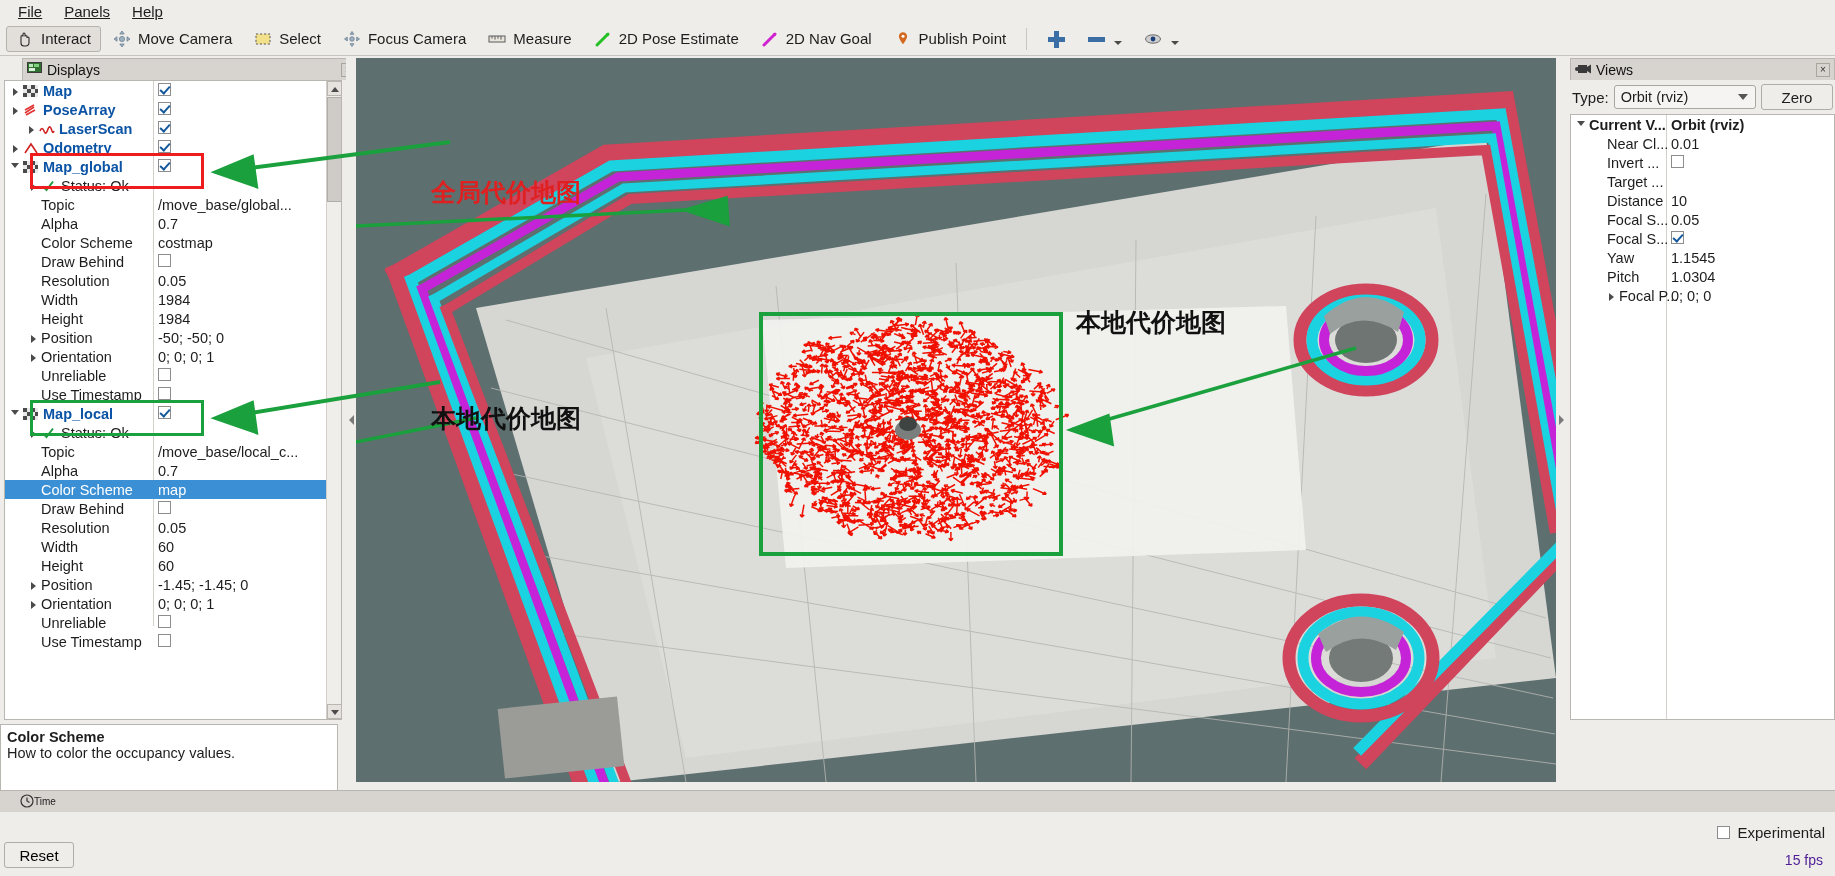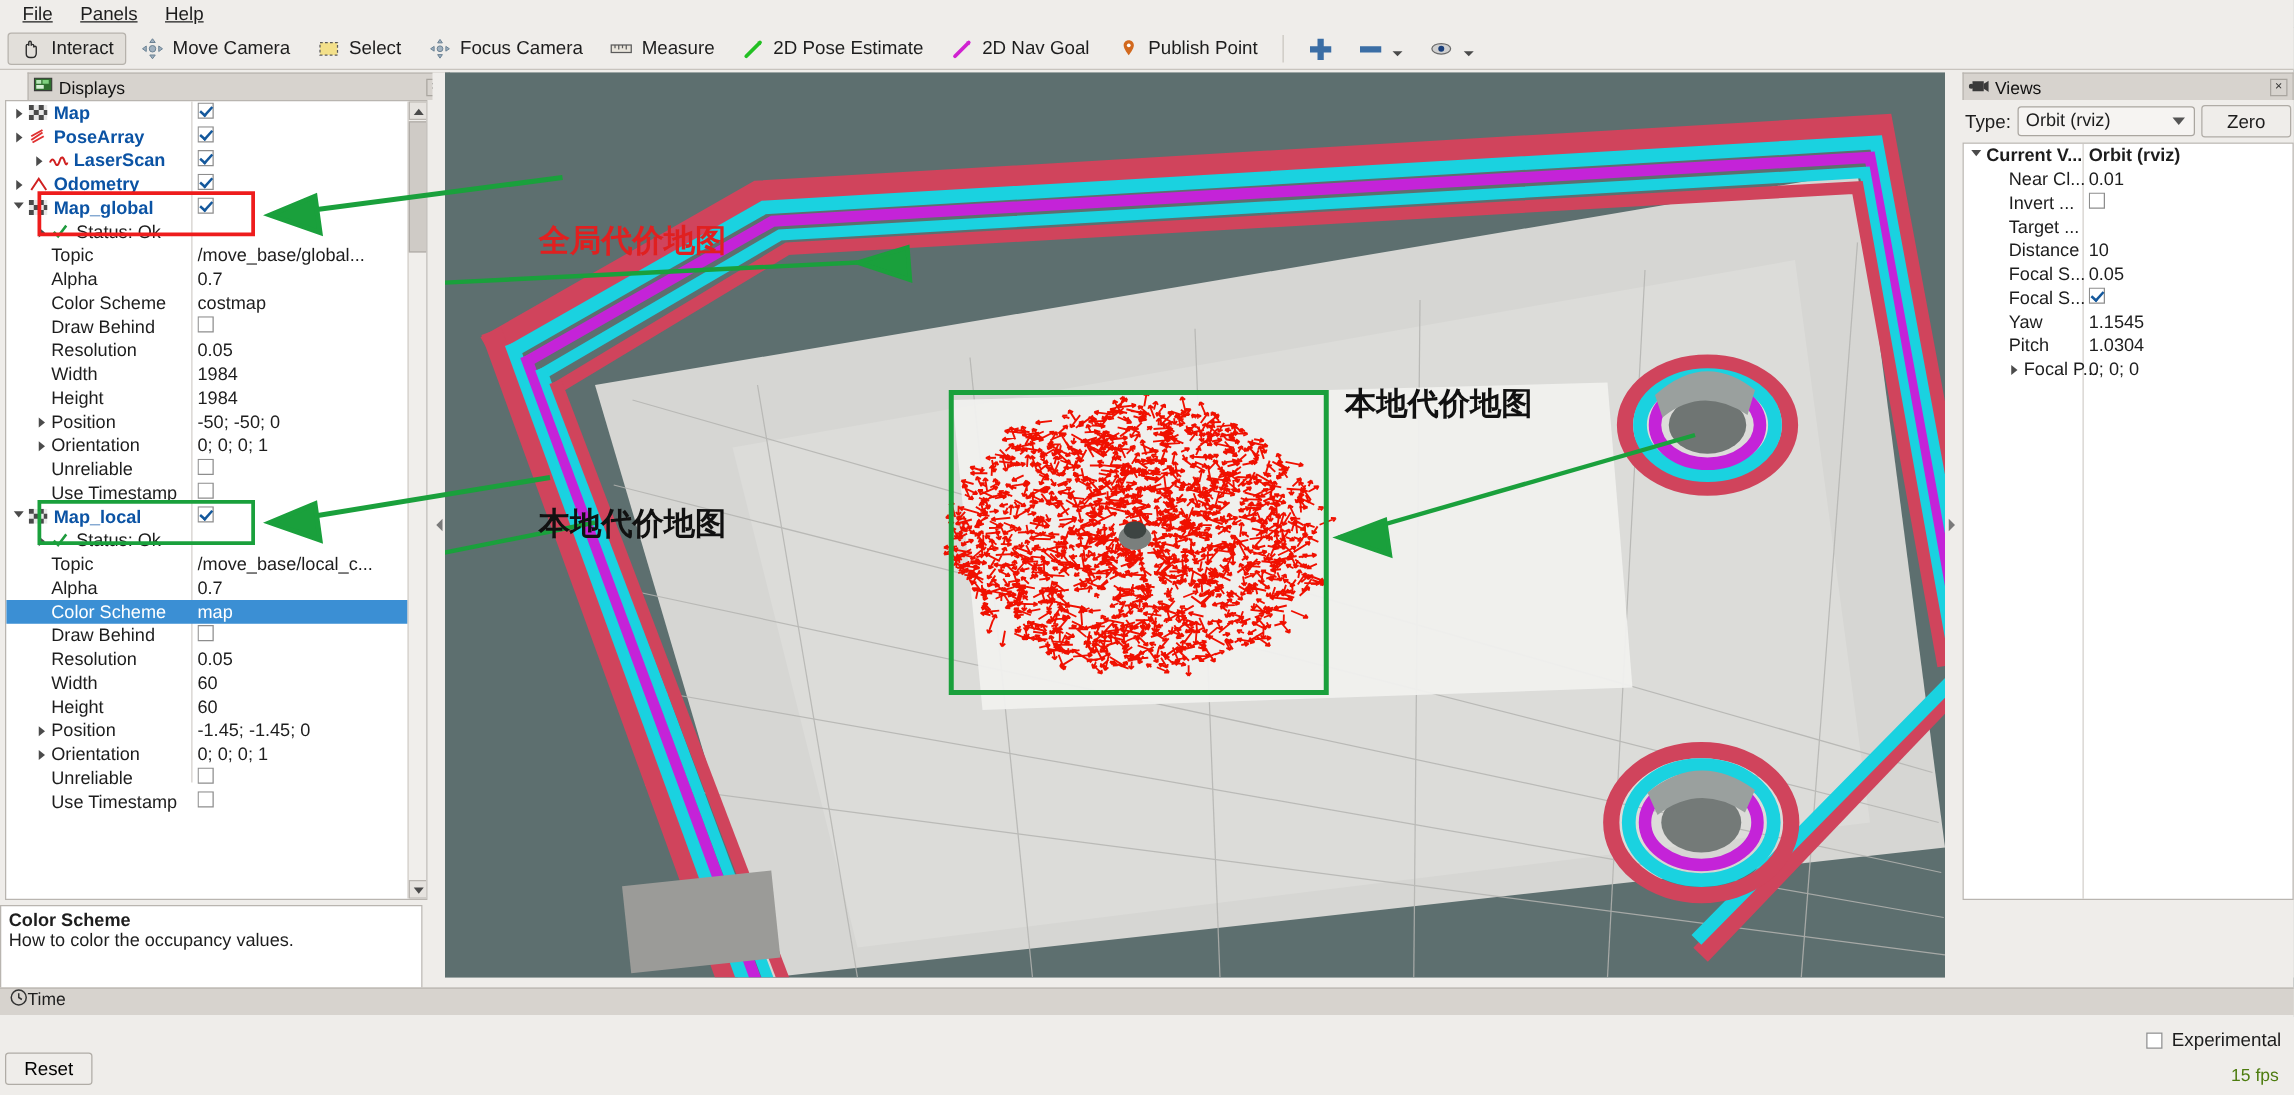--- a/index.html
+++ b/index.html
@@ -110,31 +110,31 @@
   .combo .ca { position:absolute; right:7px; width:0;height:0;
      border-left:5px solid transparent;border-right:5px solid transparent;border-top:6px solid #555; }
   .v-tree { position:absolute; left:0; top:56px; width:265px; height:606px;
      background:#ffffff; border:1px solid #b9b5b0; overflow:hidden; }
   .v-tree .row .val { left:100px; width:160px; }
   .v-tree .vdiv { left:95px; height:606px; }
   .v-btnrow { position:absolute; left:0; top:748px; width:265px; display:flex; gap:6px; padding:0 2px; }
 
   
   .timepanel { position:absolute; left:0; top:790px; width:1835px; height:86px; background:#efedea; }
-  .time-head { height:22px; background:#d7d3ce; display:flex; padding:0 8px;
-     font-size:14px; border-top:1px solid #b9b5b0; }
+  .time-head { height:22px; background:#d7d3ce; display:flex; align-items:center; padding:0 20px;
+     font-size:10px; border-top:1px solid #b9b5b0; }
   .time-row { display:flex; align-items:center; gap:0px; padding:6px 8px 0 8px; }
   .time-row .fl { display:flex; align-items:center; margin-right:18px; }
   .time-row label { font-size:15px; margin-right:7px; }
   .tinput { height:25px; width:145px; border:1px solid #9d9992; background:#fff;
      font-size:14.5px; padding:0 5px; font-family:inherit; color:#111; }
   .reset { position:absolute; left:4px; top:52px; height:26px; width:70px;
      background:#efedea; border:1px solid #b0aca6; border-radius:3px; font-size:15px; font-family:inherit; }
   .exp-wrap { position:absolute; right:10px; top:34px; display:flex; align-items:center; gap:7px; font-size:15px; }
-  .fps { position:absolute; right:12px; top:62px; font-size:14px; color:#4d7c0f; }
+  .fps { position:absolute; right:12px; top:62px; font-size:14px; color:#4c1d95; }
 
   .ann-red { position:absolute; color:#e02020; font-weight:bold; font-size:25px;
      font-family:"DejaVu Sans", sans-serif; }
   .ann-black { position:absolute; color:#111; font-weight:bold; font-size:25px;
      font-family:"DejaVu Sans", sans-serif; }
   .hl-red { position:absolute; border:3px solid #ee1c1c; }
   .hl-green { position:absolute; border:3px solid #1aa03c; }
 </style>
 </head>
 <body>

